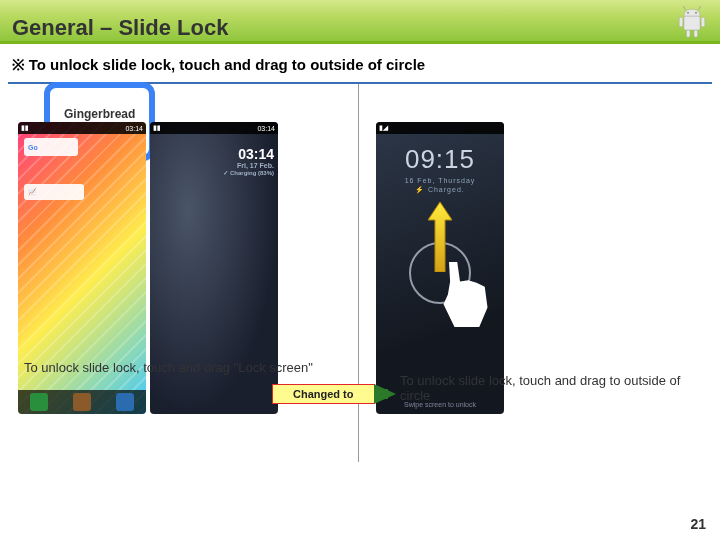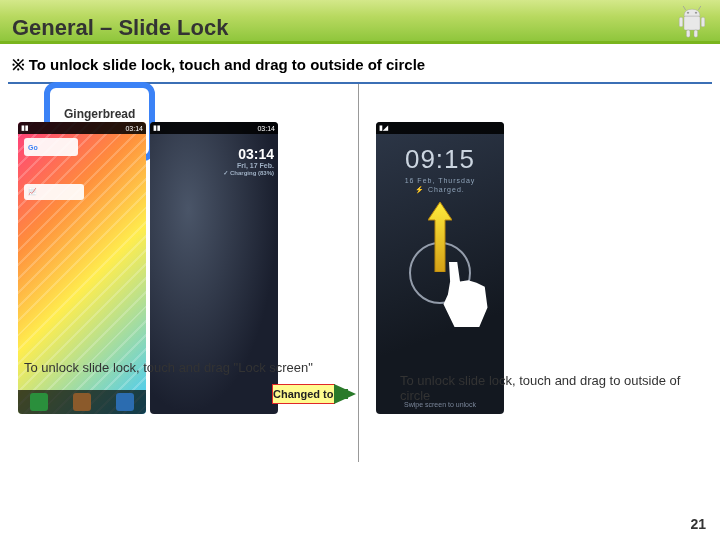--- a/index.html
+++ b/index.html
@@ -162,21 +162,21 @@
   .caption-right { top: 276px; left: 392px; margin-top: 13px; }
   .changed-badge {
     position: absolute;
     top: 300px; left: 264px;
     display: flex;
     align-items: center;
   }
   .changed-box {
     border: 1.5px solid #e02828;
     background: #fffb8f;
-    padding: 3px 0;
+    padding: 3px 20px;
     font-size: 11px;
     font-weight: bold;
     color: #222;
   }
   .changed-arrow {
     width: 0; height: 0;
     border-top: 10px solid transparent;
     border-bottom: 10px solid transparent;
     border-left: 22px solid #2a7a2a;
     position: relative;

